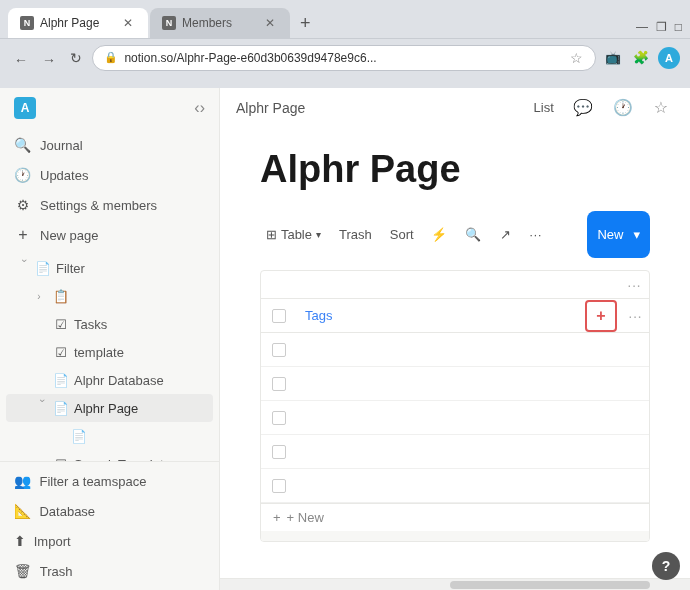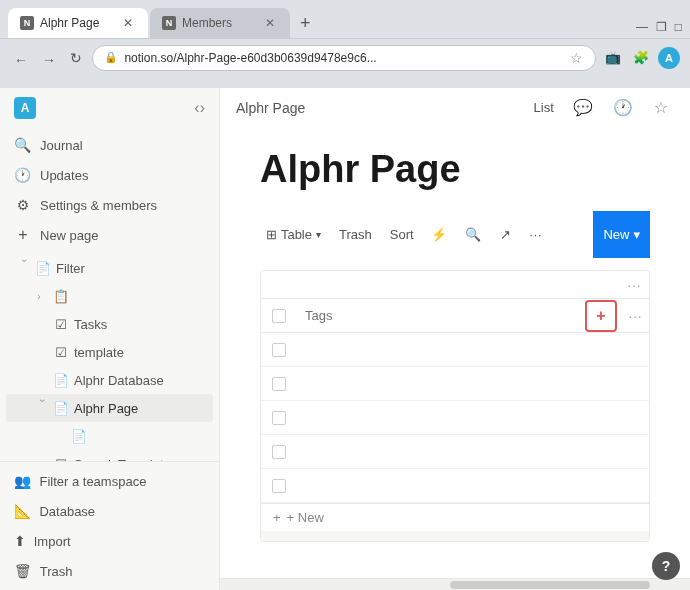--- a/index.html
+++ b/index.html
@@ -53,27 +53,27 @@
     .page-header-bar { display: flex; align-items: center; justify-content: space-between; padding: 8px 16px; height: 40px; border-bottom: 1px solid transparent; }
     .page-header-title { font-size: 14px; color: #555; }
     .page-header-actions { display: flex; align-items: center; gap: 8px; }
     .header-action-btn { background: none; border: none; cursor: pointer; color: #888; font-size: 16px; padding: 3px 6px; border-radius: 4px; }
 
     .page-content { flex: 1; overflow-y: auto; padding: 20px 40px; }
     .page-title { font-size: 38px; font-weight: 700; color: #1a1a1a; margin-bottom: 16px; }
 
     .toolbar { display: flex; align-items: center; gap: 6px; padding: 4px 0; margin-bottom: 8px; }
     .toolbar-btn { display: flex; align-items: center; gap: 4px; background: none; border: none; cursor: pointer; color: #555; font-size: 13px; padding: 3px 6px; border-radius: 4px; }
-    .new-btn { background: #0f7cf5; color: #fff; border: none; border-radius: 0; padding: 16px 10px; font-size: 13px; cursor: pointer; display: flex; align-items: center; gap: 4px; margin-left: auto; }
+    .new-btn { background: #0f7cf5; color: #fff; border: none; border-radius: 8px; padding: 16px 10px; font-size: 13px; cursor: pointer; display: flex; align-items: center; gap: 10px; margin-left: auto; }
 
     
     .table-container { border: 1px solid #e8e8e5; border-radius: 4px; overflow: hidden; }
     .table-header { display: flex; align-items: center; border-bottom: 1px solid #e8e8e5; background: #fff; height: 34px; position: relative; }
     .col-checkbox { width: 36px; flex-shrink: 0; display: flex; align-items: center; justify-content: center; }
-    .col-name { flex: 1; padding: 0 8px; font-size: 13px; color: #737373; font-weight: 500; display: flex; align-items: center; gap: 6px; }
+    .col-name { flex: 1; padding: 0 8px; font-size: 13px; color: #3b82f6; font-weight: 500; display: flex; align-items: center; gap: 6px; }
     .col-add-btn { width: 32px; height: 32px; display: flex; align-items: center; justify-content: center; cursor: pointer; border: 2px solid #e05555; color: #e05555; border-radius: 4px; font-size: 16px; font-weight: bold; margin: 1px 4px; }
     .col-more { width: 28px; display: flex; align-items: center; justify-content: center; color: #aaa; font-size: 14px; cursor: pointer; }
 
     .table-row { display: flex; align-items: center; border-bottom: 1px solid #f0f0ef; min-height: 34px; background: #fff; }
     .table-row:last-child { border-bottom: none; }
     .row-checkbox { width: 36px; flex-shrink: 0; display: flex; align-items: center; justify-content: center; }
     .row-cell-empty { flex: 1; }
 
     .table-new-row { display: flex; align-items: center; gap: 6px; padding: 6px 12px; color: #888; font-size: 13px; cursor: pointer; border-top: 1px solid #e8e8e5; }
 

